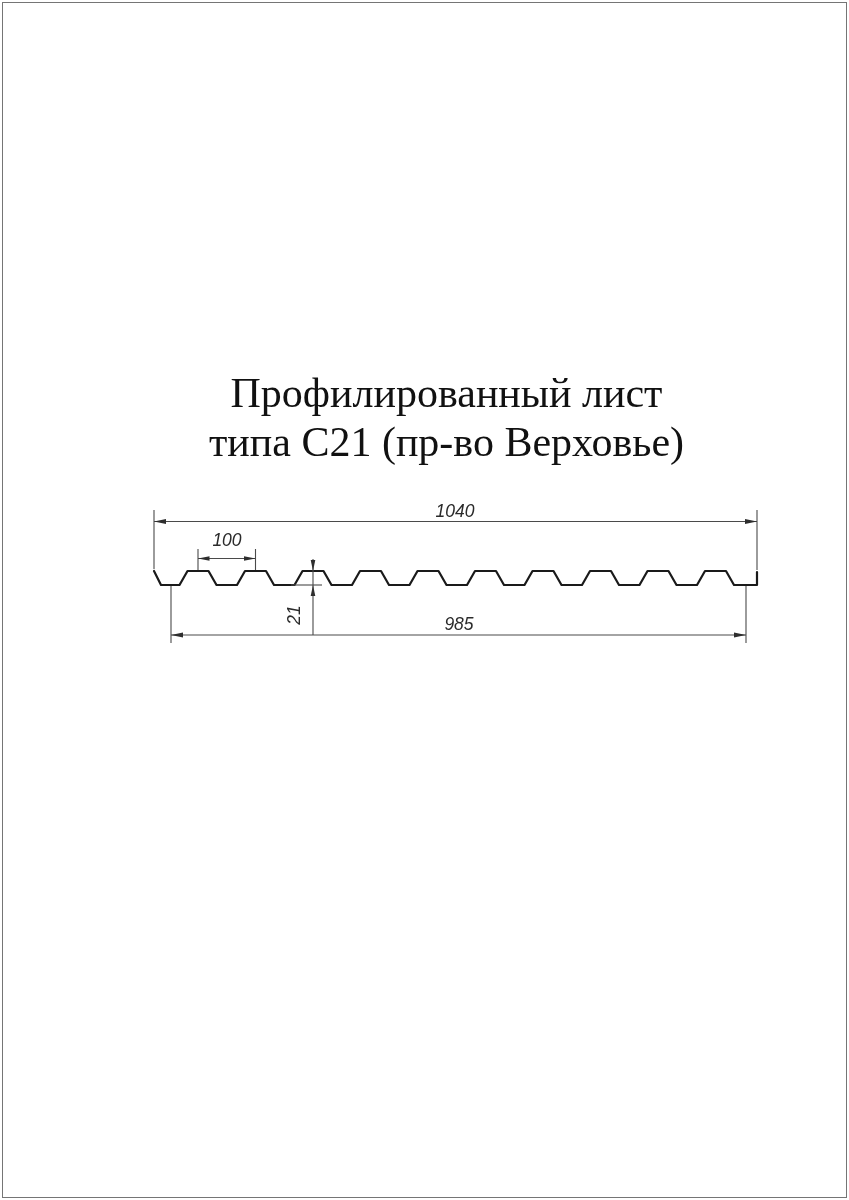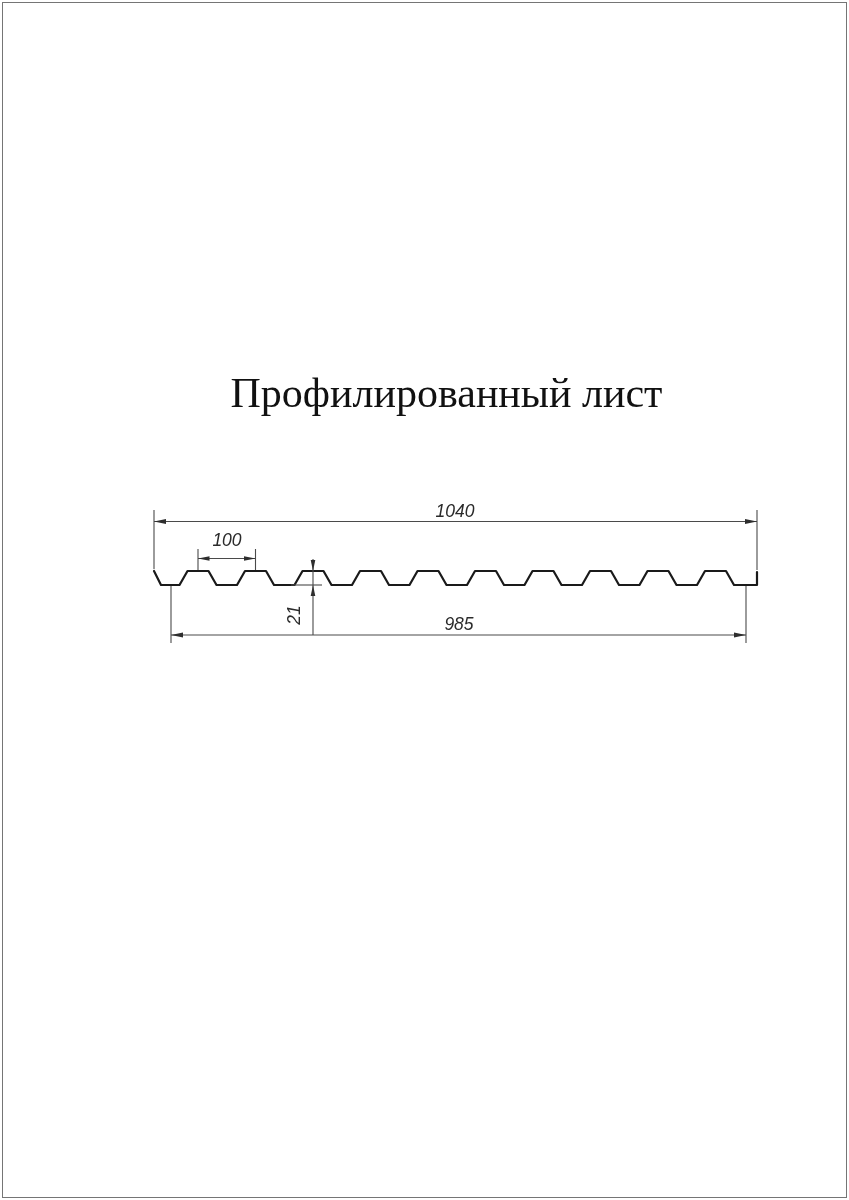--- a/index.html
+++ b/index.html
@@ -59,20 +59,21 @@
     text-anchor: middle;
   }
 </style>
 </head>
 <body>
 
 <div class="page">
 
   <div class="title-block">
     <div>Профилированный лист</div>
+    <div>типа С21 (пр-во Верховье)</div>
   </div>
 
   <svg class="drawing" viewBox="0 0 849 1200">
 
     <path class="profile-stroke" d="M151,568 L158,582 L176.5,582 L184.5,568 L205.5,568 L213.5,582 L234,582
          L242,568 L263,568 L271,582 L291.5,582 L299.5,568 L320.5,568 L328.5,582
          L349,582 L357,568 L378,568 L386,582 L406.5,582 L414.5,568 L435.5,568
          L443.5,582 L464,582 L472,568 L493,568 L501,582 L521.5,582 L529.5,568
          L550.5,568 L558.5,582 L579,582 L587,568 L608,568 L616,582 L636.5,582
          L644.5,568 L665.5,568 L673.5,582 L694,582 L702,568 L723,568 L731,582

